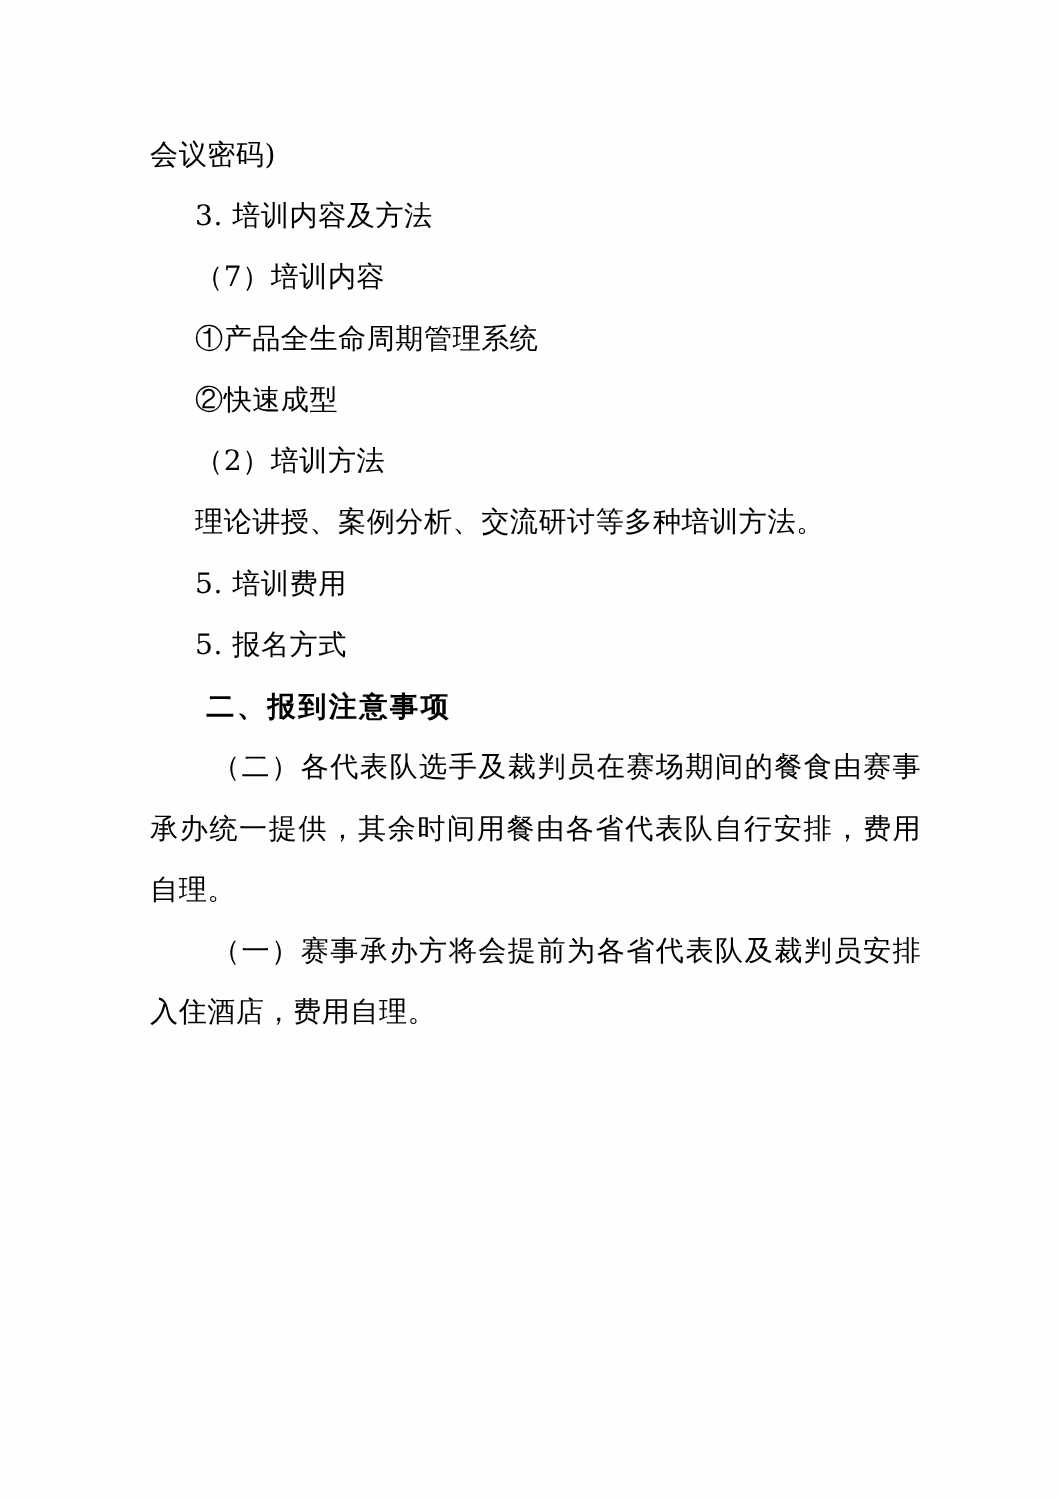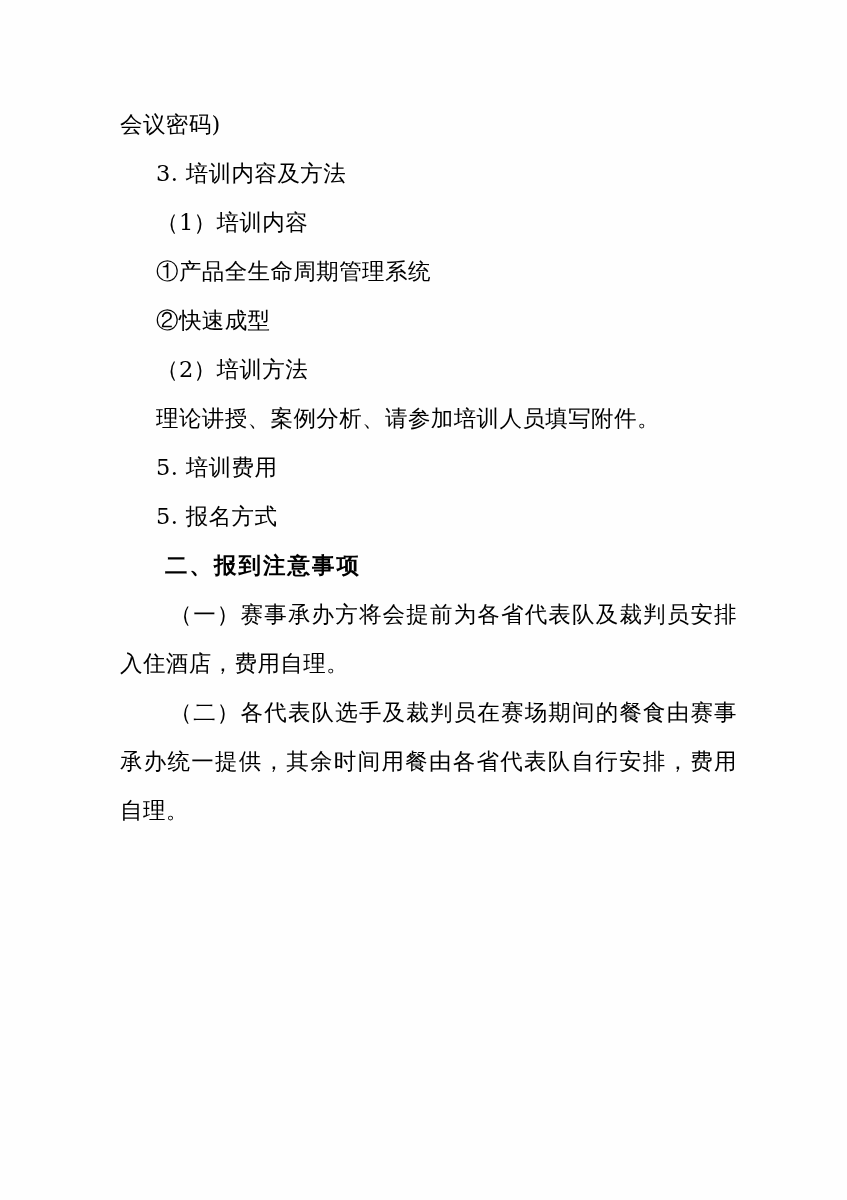--- a/index.html
+++ b/index.html
@@ -50,24 +50,24 @@
     text-indent: 2.2em;
   }
 </style>
 </head>
 <body>
 
 <div class="page">
   <div class="doc-body">
     <p class="line noindent">会议密码)</p>
     <p class="line indent-half">3. 培训内容及方法</p>
-    <p class="line indent-half">（1）培训内容</p>
+    <p class="line indent-half">（7）培训内容</p>
     <p class="line indent-half">①产品全生命周期管理系统</p>
     <p class="line indent-half">②快速成型</p>
     <p class="line indent-half">（2）培训方法</p>
-    <p class="line indent-half">理论讲授、案例分析、请参加培训人员填写附件。</p>
+    <p class="line indent-half">理论讲授、案例分析、交流研讨等多种培训方法。</p>
     <p class="line indent-half">5. 培训费用</p>
     <p class="line indent-half">5. 报名方式</p>
     <p class="line heading">二、报到注意事项</p>
+    <p class="line para">（二）各代表队选手及裁判员在赛场期间的餐食由赛事承办统一提供，其余时间用餐由各省代表队自行安排，费用自理。</p>
     <p class="line para">（一）赛事承办方将会提前为各省代表队及裁判员安排入住酒店，费用自理。</p>
-    <p class="line para">（二）各代表队选手及裁判员在赛场期间的餐食由赛事承办统一提供，其余时间用餐由各省代表队自行安排，费用自理。</p>
   </div>
 </div>
 
 </body></html>

